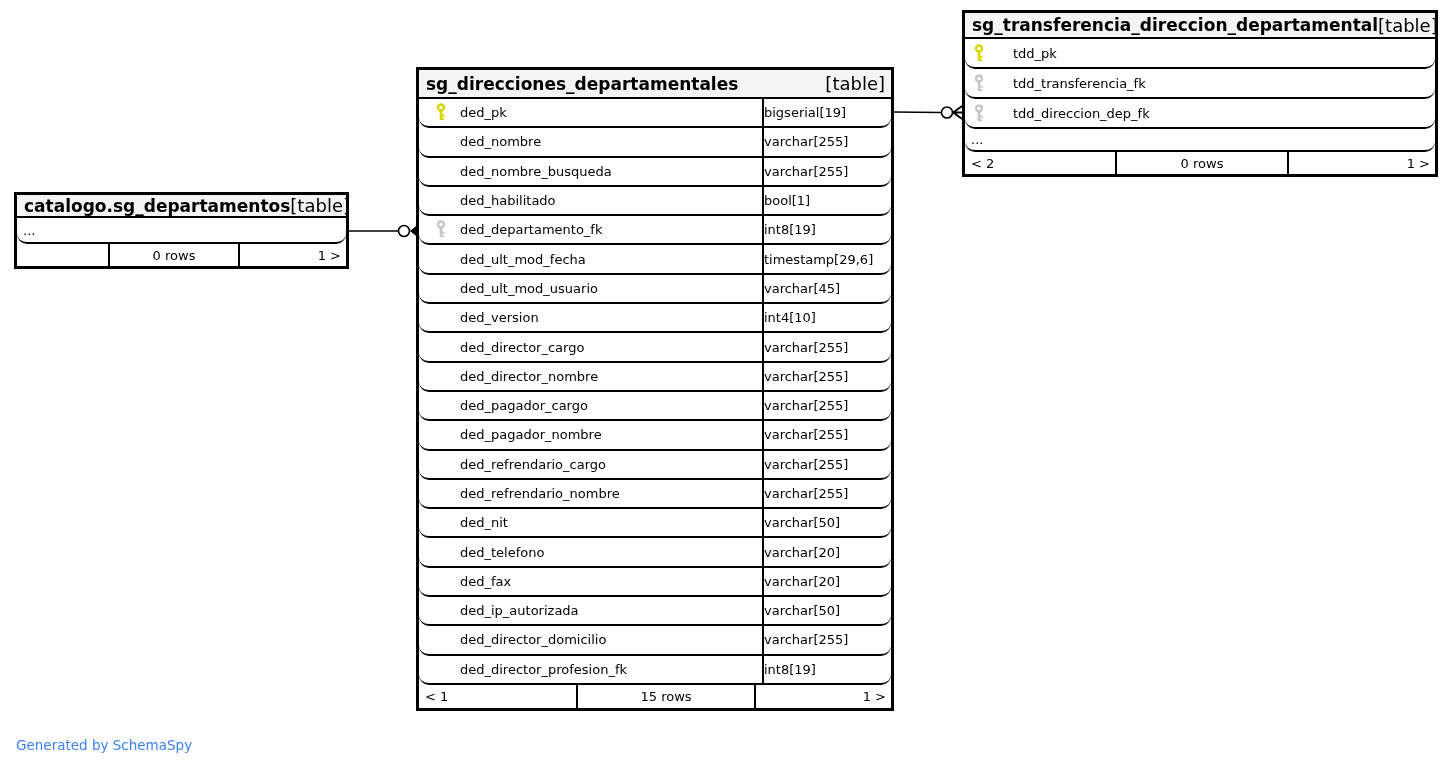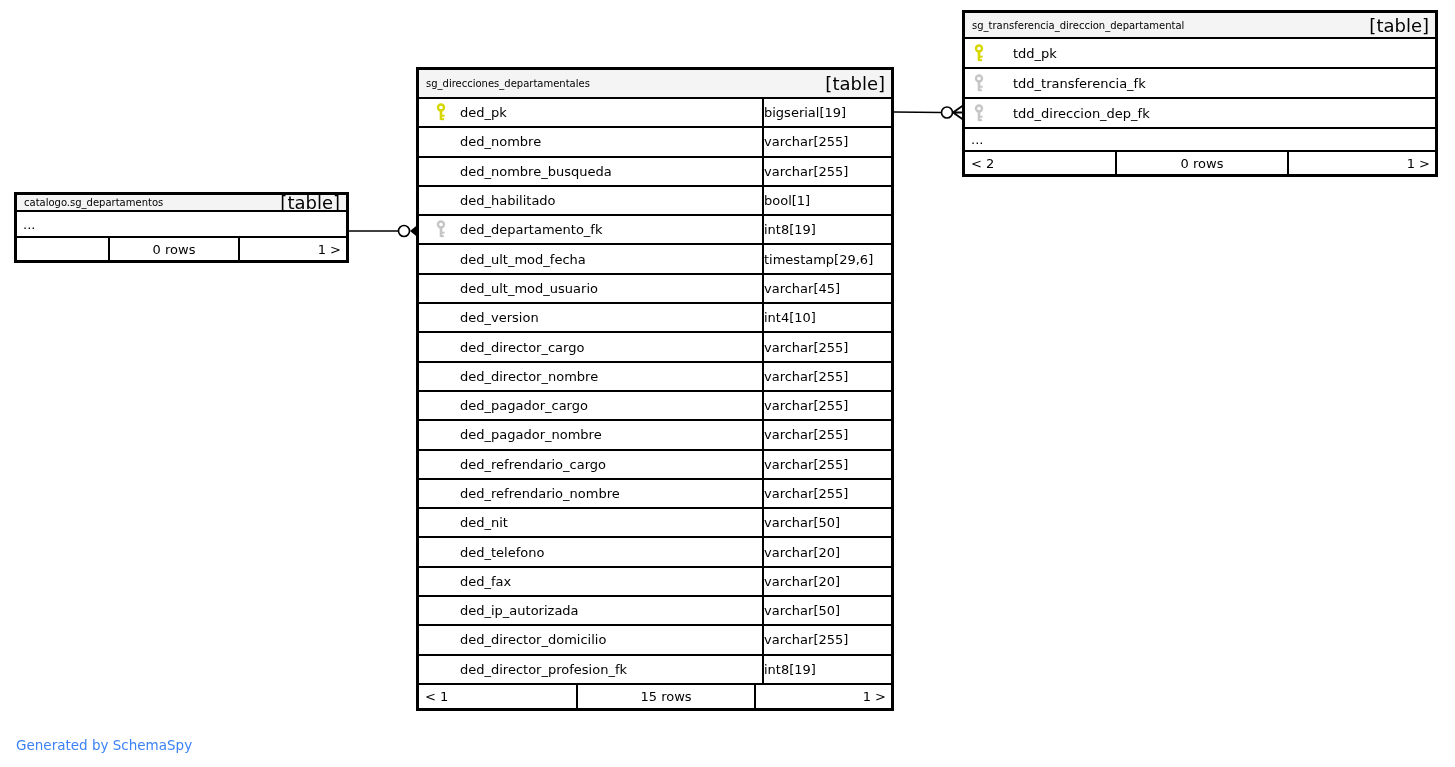--- a/index.html
+++ b/index.html
@@ -9,45 +9,45 @@
   }
   .connectors{position:absolute;left:0;top:0;width:1455px;height:767px;pointer-events:none;}
   .tbl{
     position:absolute;background:#fff;border:3px solid #000;box-sizing:border-box;
   }
   .hdr{
     display:flex;justify-content:space-between;align-items:center;
     background:#f4f4f4;border-bottom:2px solid #000;box-sizing:border-box;
     padding:0 6px 0 7px;
   }
-  .tname{font-weight:normal;font-size:10px;white-space:nowrap;}
+  .tname{font-weight:bold;font-size:17px;white-space:nowrap;}
   .ttag{font-weight:normal;font-size:18px;white-space:nowrap;}
   .row{
     display:flex;align-items:flex-start;border-bottom:2px solid #000;box-sizing:border-box;
-    background:#fff;font-size:13px;
+    background:#fff;font-size:13px;border-radius:10px;
   }
   .ncell{display:flex;align-items:center;box-sizing:border-box;height:100%;overflow:hidden;}
   .kicon{width:13px;height:19px;display:inline-flex;align-items:center;flex:0 0 13px;}
   .clabel{white-space:nowrap;}
   .tcell{
     flex:1;border-left:2px solid #000;box-sizing:border-box;height:100%;
     display:flex;align-items:center;white-space:nowrap;overflow:hidden;
   }
   .row.ellipsis .ncell{padding-left:6px !important;}
   .ftr{
     display:flex;align-items:stretch;box-sizing:border-box;font-size:13px;background:#fff;
   }
   .fcell{display:flex;align-items:center;box-sizing:border-box;white-space:nowrap;}
   .fcell.mid{justify-content:center;border-left:2px solid #000;border-right:2px solid #000;}
   .fcell.last{flex:1;justify-content:flex-end;padding-right:5px;}
   .fcell.first{padding-left:6px;}
 
   
   #t0{left:14px;top:192px;width:335px;}
-  #t0 .hdr{height:17px;}
+  #t0 .hdr{height:23px;}
   #t0 .row{height:26px;}
   #t0 .ftr{height:22px;}
   #t0 .fcell.first{width:91px;}
   #t0 .fcell.mid{width:132px;}
 
   #t1{left:416px;top:67px;width:478px;}
   #t1 .hdr{height:29px;}
   #t1 .row{height:29.3px;}
   #t1 .ncell{width:343px;flex:0 0 343px;padding-left:16px;}
   #t1 .kicon{margin-right:5px;}

